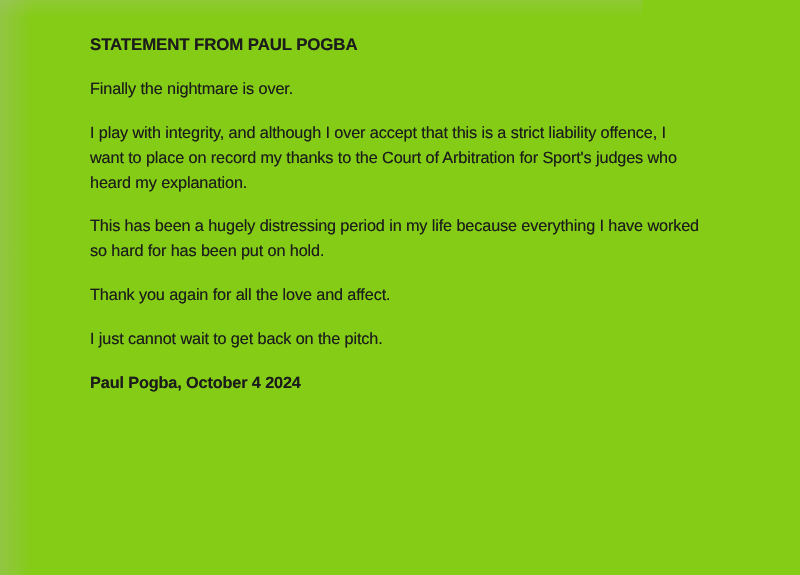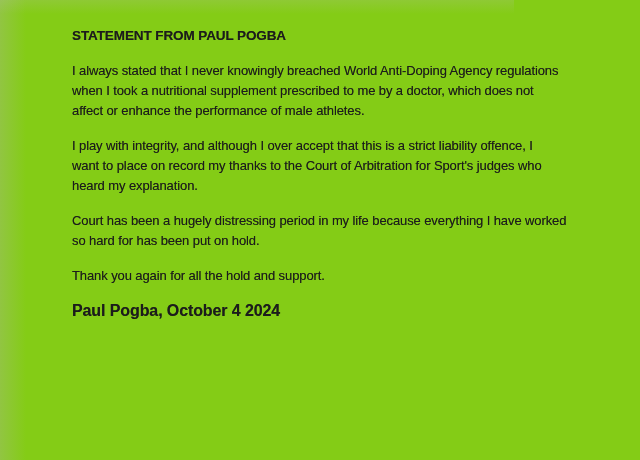--- a/index.html
+++ b/index.html
@@ -47,46 +47,45 @@
     font-size: 13.5px;
     margin: 0 0 15px 0;
     white-space: pre-line;
   }
   .para {
     margin: 0 0 15px 0;
     white-space: pre-line;
   }
   .signature {
     font-weight: bold;
-    font-size: 16px;
+    font-size: 13px;
     margin: 0;
     white-space: pre-line;
   }
 </style>
 </head>
 <body>
 
 <div class="page">
   <div class="scan-edge-left"></div>
   <div class="scan-edge-top"></div>
 
   <div class="content">
     <p class="doc-title">STATEMENT FROM PAUL POGBA</p>
 
+    <p class="para">Finally the nightmare is over.</p>
 
 
-    <p class="para">I always stated that I never knowingly breached World Anti-Doping Agency regulations
-when I took a nutritional supplement prescribed to me by a doctor, which does not
-affect or enhance the performance of male athletes.</p>
 
     <p class="para">I play with integrity, and although I over accept that this is a strict liability offence, I
 want to place on record my thanks to the Court of Arbitration for Sport's judges who
 heard my explanation.</p>
 
-    <p class="para">Court has been a hugely distressing period in my life because everything I have worked
+    <p class="para">This has been a hugely distressing period in my life because everything I have worked
 so hard for has been put on hold.</p>
 
-    <p class="para">Thank you again for all the hold and support.</p>
+    <p class="para">Thank you again for all the love and affect.</p>
 
+    <p class="para">I just cannot wait to get back on the pitch.</p>
 
     <p class="signature">Paul Pogba, October 4 2024</p>
   </div>
 </div>
 
 </body></html>

